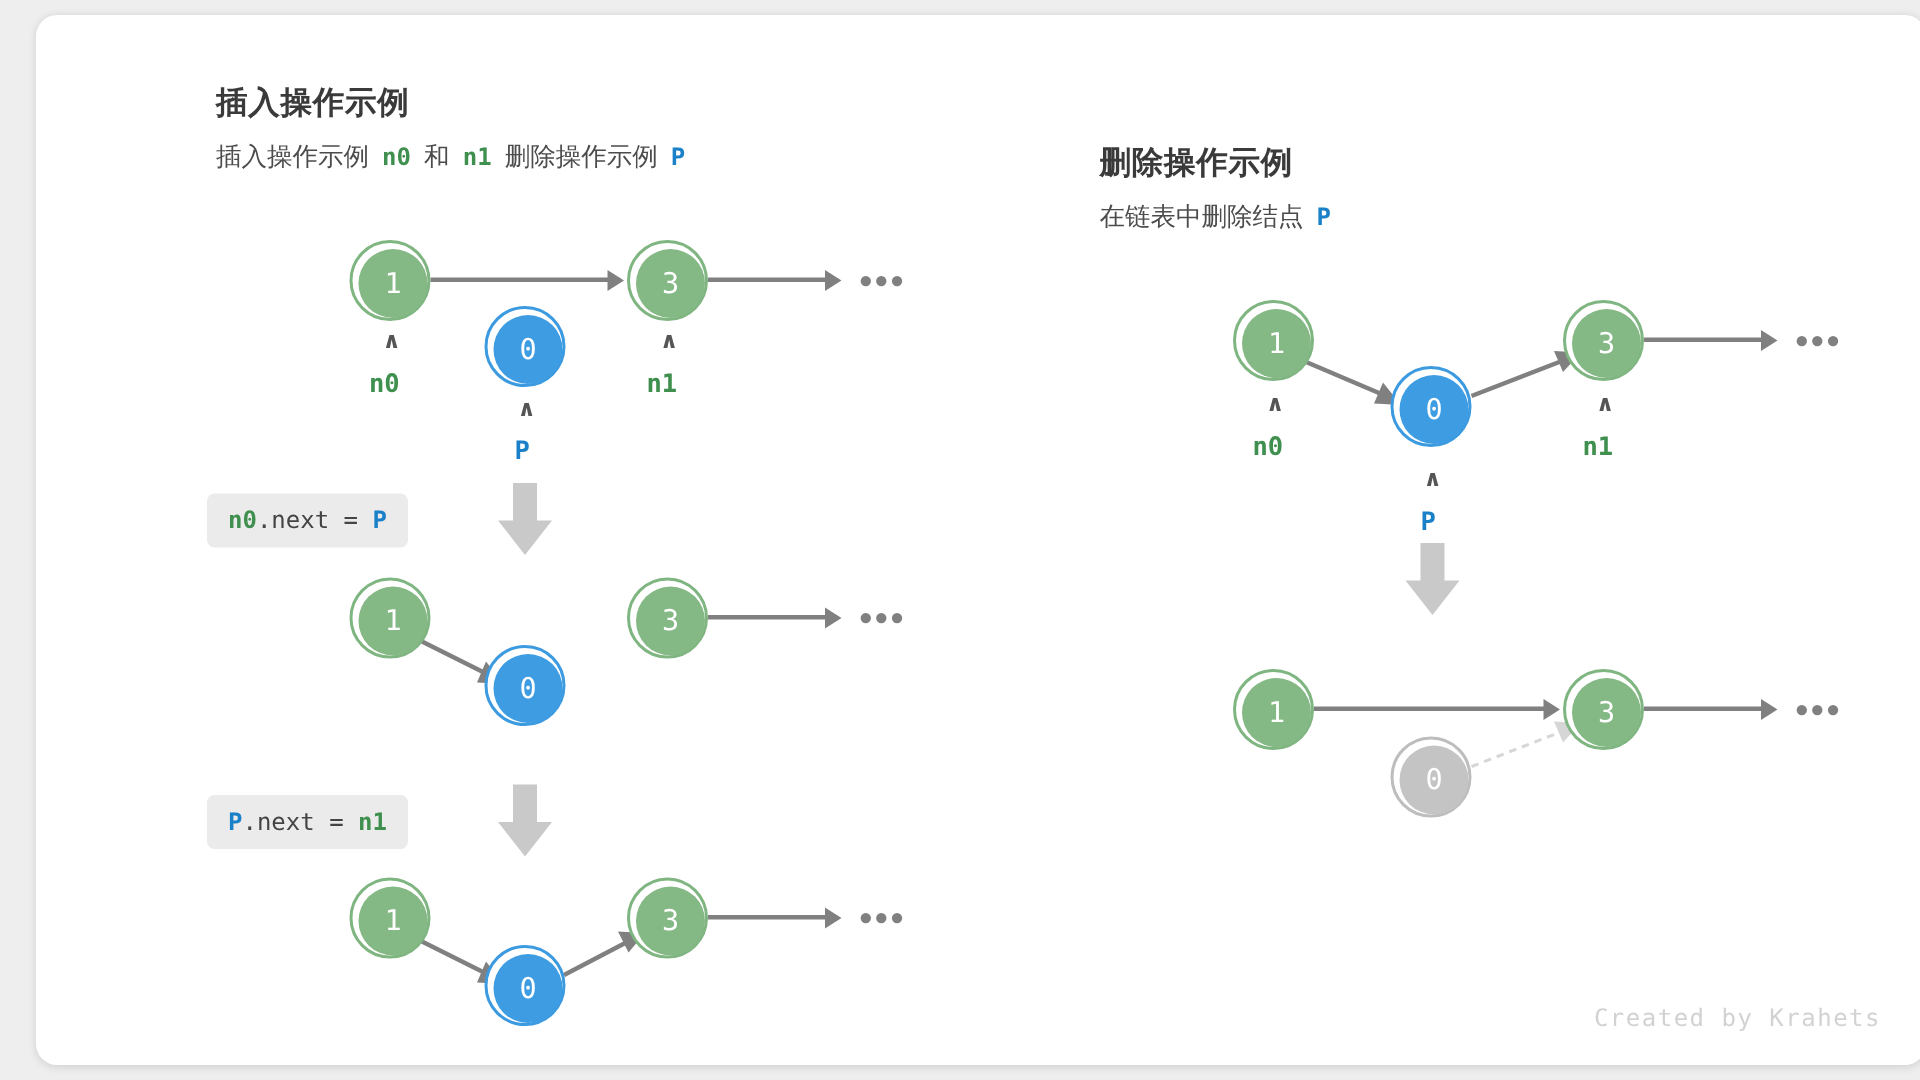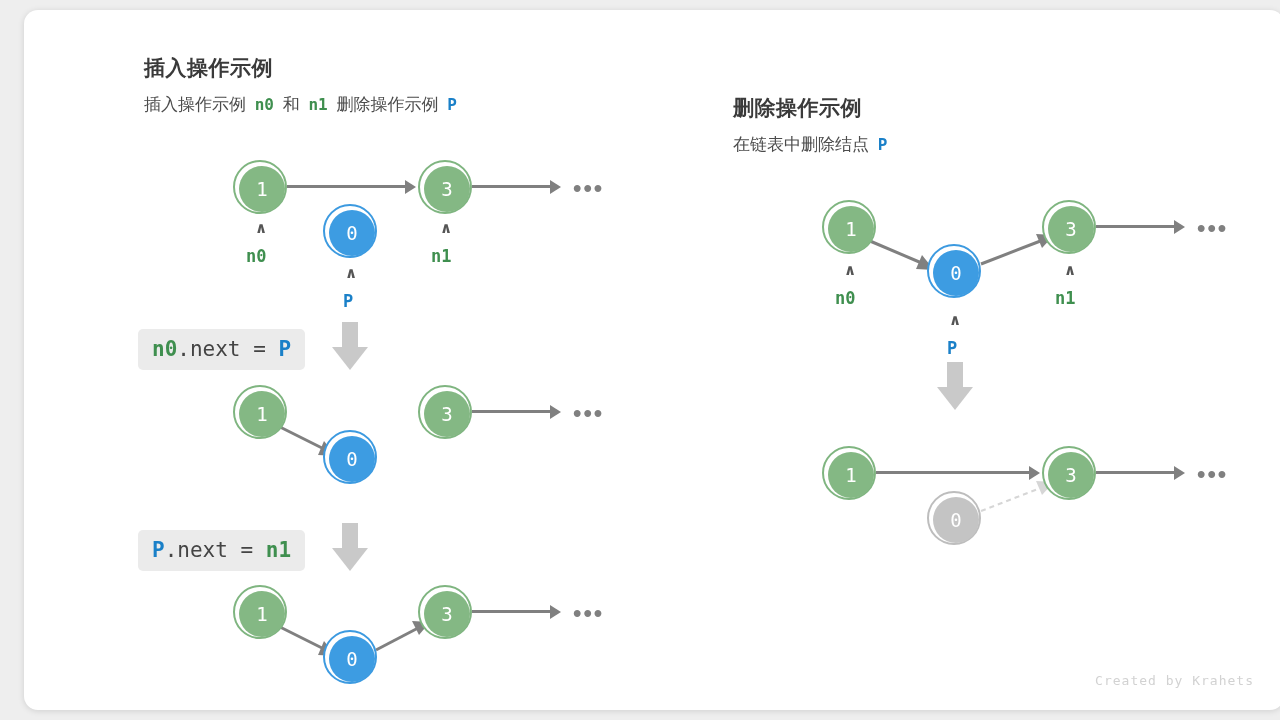--- a/index.html
+++ b/index.html
@@ -84,41 +84,41 @@
   }
   .ptr-label.green{color:#3f8f4f;}
   .ptr-label.blue{color:#1a80c8;}
 
   
   .code-pill{
     position:absolute;
     background:#ebebeb;border-radius:5px;
     padding:9px 14px;
     font-family:"DejaVu Sans Mono","Liberation Mono",monospace;
-    font-size:21px;color:#444444;white-space:nowrap;line-height:1.1;
+    font-size:16px;color:#444444;white-space:nowrap;line-height:1.1;
   }
   .code-pill .cg{color:#3f8f4f;font-weight:bold;}
   .code-pill .cb{color:#1a80c8;font-weight:bold;}
 
   
   .fatarrow{position:absolute;width:36px;height:48px;}
   .fatarrow .stem{
     position:absolute;left:10px;top:0;width:16px;height:27px;background:#c9c9c9;
   }
   .fatarrow .head{
     position:absolute;left:0;top:25px;width:0;height:0;
     border-left:18px solid transparent;
     border-right:18px solid transparent;
     border-top:23px solid #c9c9c9;
   }
 
   #watermark{
     position:absolute;right:30px;bottom:22px;
     font-family:"DejaVu Sans Mono","Liberation Mono",monospace;
-    font-size:13px;color:#d2d2d2;letter-spacing:1px;
+    font-size:16px;color:#d2d2d2;letter-spacing:1px;
   }
 </style>
 </head>
 <body>
 
 <div id="card">
 
   <div class="panel" id="panel-insert">
 
     <div class="panel-title" style="left:120px;top:44px;">插入操作示例</div>

